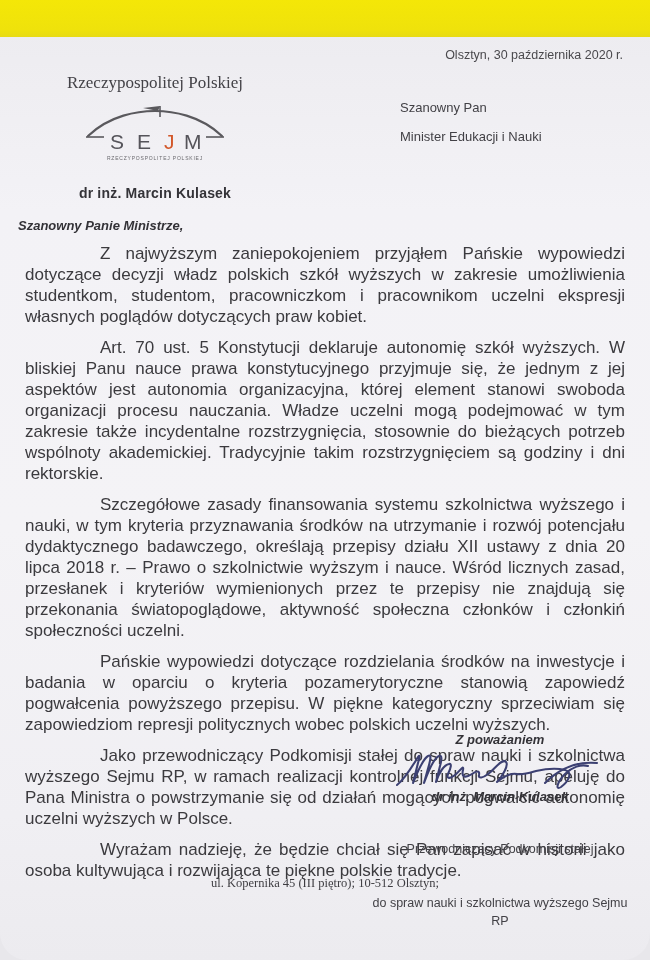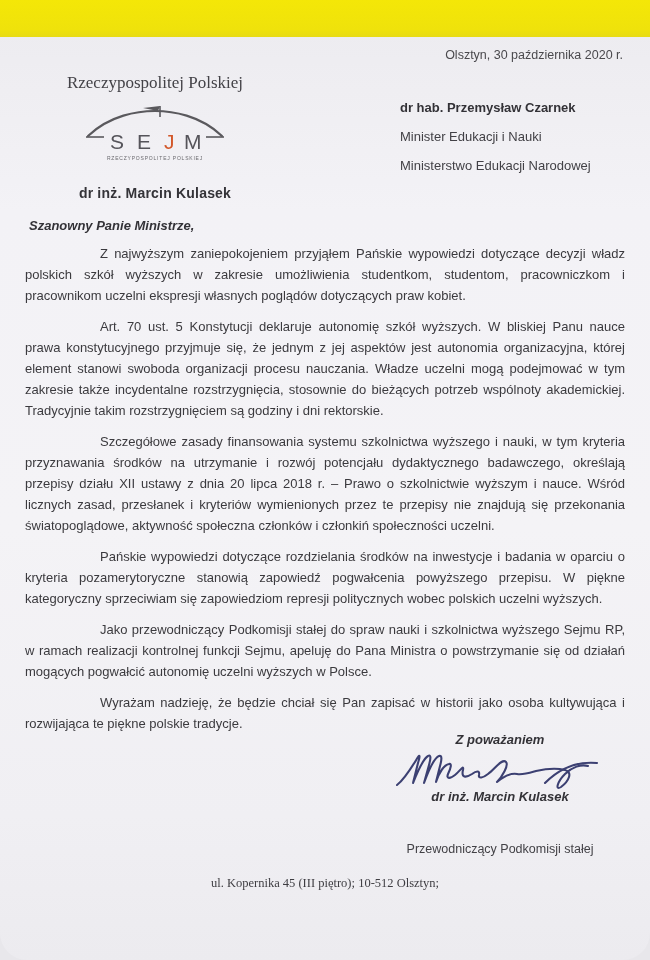--- a/index.html
+++ b/index.html
@@ -38,29 +38,29 @@
   }
   
   .recipient{
     position:absolute;top:100px;left:400px;width:240px;
     font-size:13px;color:#424146;
   }
   .recipient div{margin-bottom:14px;}
   .recipient .bold{font-weight:bold;color:#333237;}
   
   .greeting{
-    position:absolute;top:218px;left:29px;
+    position:absolute;top:218px;left:18px;
     font-size:13px;font-weight:bold;font-style:italic;color:#333237;
   }
   .body-text{
     position:absolute;top:243px;left:25px;width:600px;
   }
   .body-text p{
     margin:0 0 10px 0;
-    font-size:13px;line-height:21px;
+    font-size:17px;line-height:21px;
     text-align:justify;text-indent:75px;
     color:#3b3a3e;
   }
   
   .closing{
     position:absolute;top:732px;left:370px;width:260px;text-align:center;
   }
   .valediction{font-size:13px;font-weight:bold;font-style:italic;color:#333237;}
   .sig{margin:2px 0 0 0;height:44px;}
   .sig-name{font-size:13px;font-weight:bold;font-style:italic;color:#333237;margin-top:-4px;}
@@ -103,23 +103,22 @@
         <text x="84" y="46" font-family="Liberation Sans, sans-serif" font-size="21" fill="#d2572a">J</text>
         <text x="104" y="46" font-family="Liberation Sans, sans-serif" font-size="21" fill="#55545a">M</text>
 
         <text x="75" y="57" text-anchor="middle" class="logo-caption" font-family="Liberation Sans, sans-serif" font-size="5" fill="#6a696e">RZECZYPOSPOLITEJ POLSKIEJ</text>
       </svg>
     </div>
     <div class="sender-name">dr inż. Marcin Kulasek</div>
   </div>
 
   <div class="recipient">
-    <div class="bold">dr hab. Przemysław Czarnek</div>
+    <div>Szanowny Pan</div>
     <div>Minister Edukacji i Nauki</div>
-    <div>Ministerstwo Edukacji Narodowej</div>
   </div>
 
   <div class="greeting">Szanowny Panie Ministrze,</div>
 
   <div class="body-text">
     <p>Z najwyższym zaniepokojeniem przyjąłem Pańskie wypowiedzi dotyczące decyzji władz polskich szkół wyższych w zakresie umożliwienia studentkom, studentom, pracowniczkom i pracownikom uczelni ekspresji własnych poglądów dotyczących praw kobiet.</p>
     <p>Art. 70 ust. 5 Konstytucji deklaruje autonomię szkół wyższych. W bliskiej Panu nauce prawa konstytucyjnego przyjmuje się, że jednym z jej aspektów jest autonomia organizacyjna, której element stanowi swoboda organizacji procesu nauczania. Władze uczelni mogą podejmować w tym zakresie także incydentalne rozstrzygnięcia, stosownie do bieżących potrzeb wspólnoty akademickiej. Tradycyjnie takim rozstrzygnięciem są godziny i dni rektorskie.</p>
     <p>Szczegółowe zasady finansowania systemu szkolnictwa wyższego i nauki, w tym kryteria przyznawania środków na utrzymanie i rozwój potencjału dydaktycznego badawczego, określają przepisy działu XII ustawy z dnia 20 lipca 2018 r. – Prawo o szkolnictwie wyższym i nauce. Wśród licznych zasad, przesłanek i kryteriów wymienionych przez te przepisy nie znajdują się przekonania światopoglądowe, aktywność społeczna członków i członkiń społeczności uczelni.</p>
     <p>Pańskie wypowiedzi dotyczące rozdzielania środków na inwestycje i badania w oparciu o kryteria pozamerytoryczne stanowią zapowiedź pogwałcenia powyższego przepisu. W piękne kategoryczny sprzeciwiam się zapowiedziom represji politycznych wobec polskich uczelni wyższych.</p>
     <p>Jako przewodniczący Podkomisji stałej do spraw nauki i szkolnictwa wyższego Sejmu RP, w ramach realizacji kontrolnej funkcji Sejmu, apeluję do Pana Ministra o powstrzymanie się od działań mogących pogwałcić autonomię uczelni wyższych w Polsce.</p>
@@ -131,19 +130,20 @@
     <div class="sig">
       <svg width="230" height="44" viewBox="0 0 230 44">
         <g fill="none" stroke="#3c4072" stroke-width="2.1" stroke-linecap="round" stroke-linejoin="round">
           <path d="M12,36 C20,30 28,16 33,8 C35,5 35,8 33,14 L28,34 C32,24 38,10 43,7 C46,5 46,9 44,16 L39,34 C43,23 49,9 54,7 C57,6 57,10 55,17 L51,33 C54,24 59,16 64,15 C67,14 66,19 63,25 C61,30 65,30 70,26 C75,22 79,15 78,21 C76,29 81,29 87,25 C91,22 95,21 94,26 C93,30 98,29 103,25 C110,20 117,9 121,13 C124,16 117,28 112,33 C118,28 126,24 132,25 C138,26 144,24 151,22 C160,20 172,19 180,21 C188,23 184,32 176,38 C170,42 172,33 180,25 C187,18 196,15 203,17"></path>
           <path d="M160,34 C172,22 190,12 212,14"></path>
         </g>
       </svg>
     </div>
     <div class="sig-name">dr inż. Marcin Kulasek</div>
     <div class="sig-role">Przewodniczący Podkomisji stałej</div>
+    <div class="sig-role">do spraw nauki i szkolnictwa wyższego Sejmu RP</div>
   </div>
 
   <div class="footer">
     <div class="footer-l2">ul. Kopernika 45 (III piętro); 10-512 Olsztyn;</div>
   </div>
 
 </div>
 
 </body></html>

